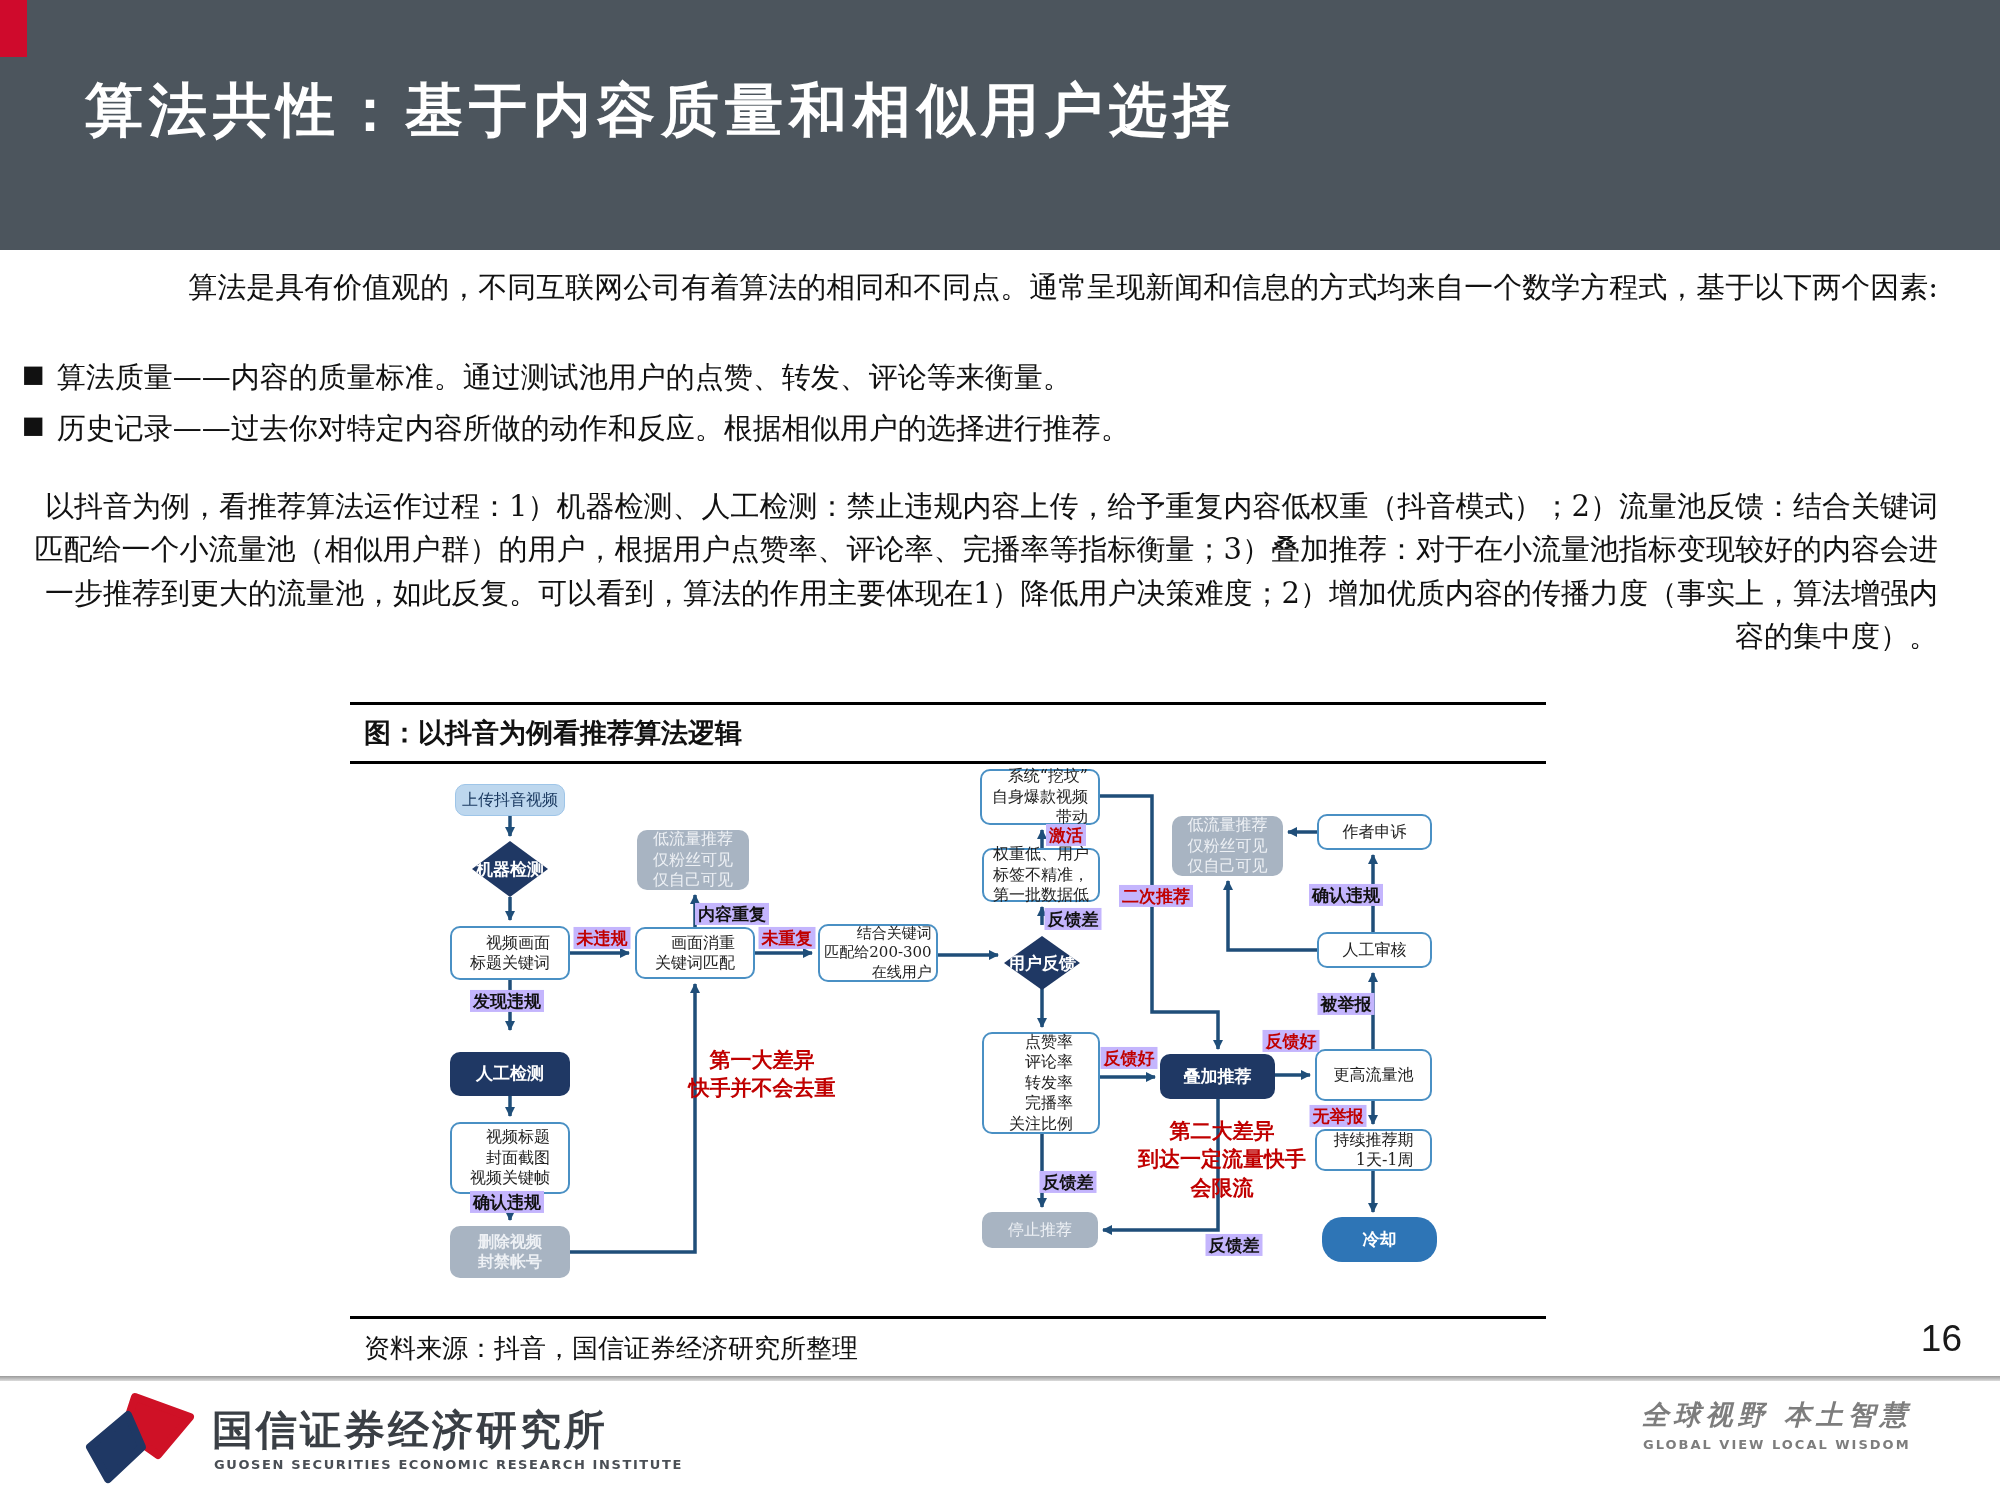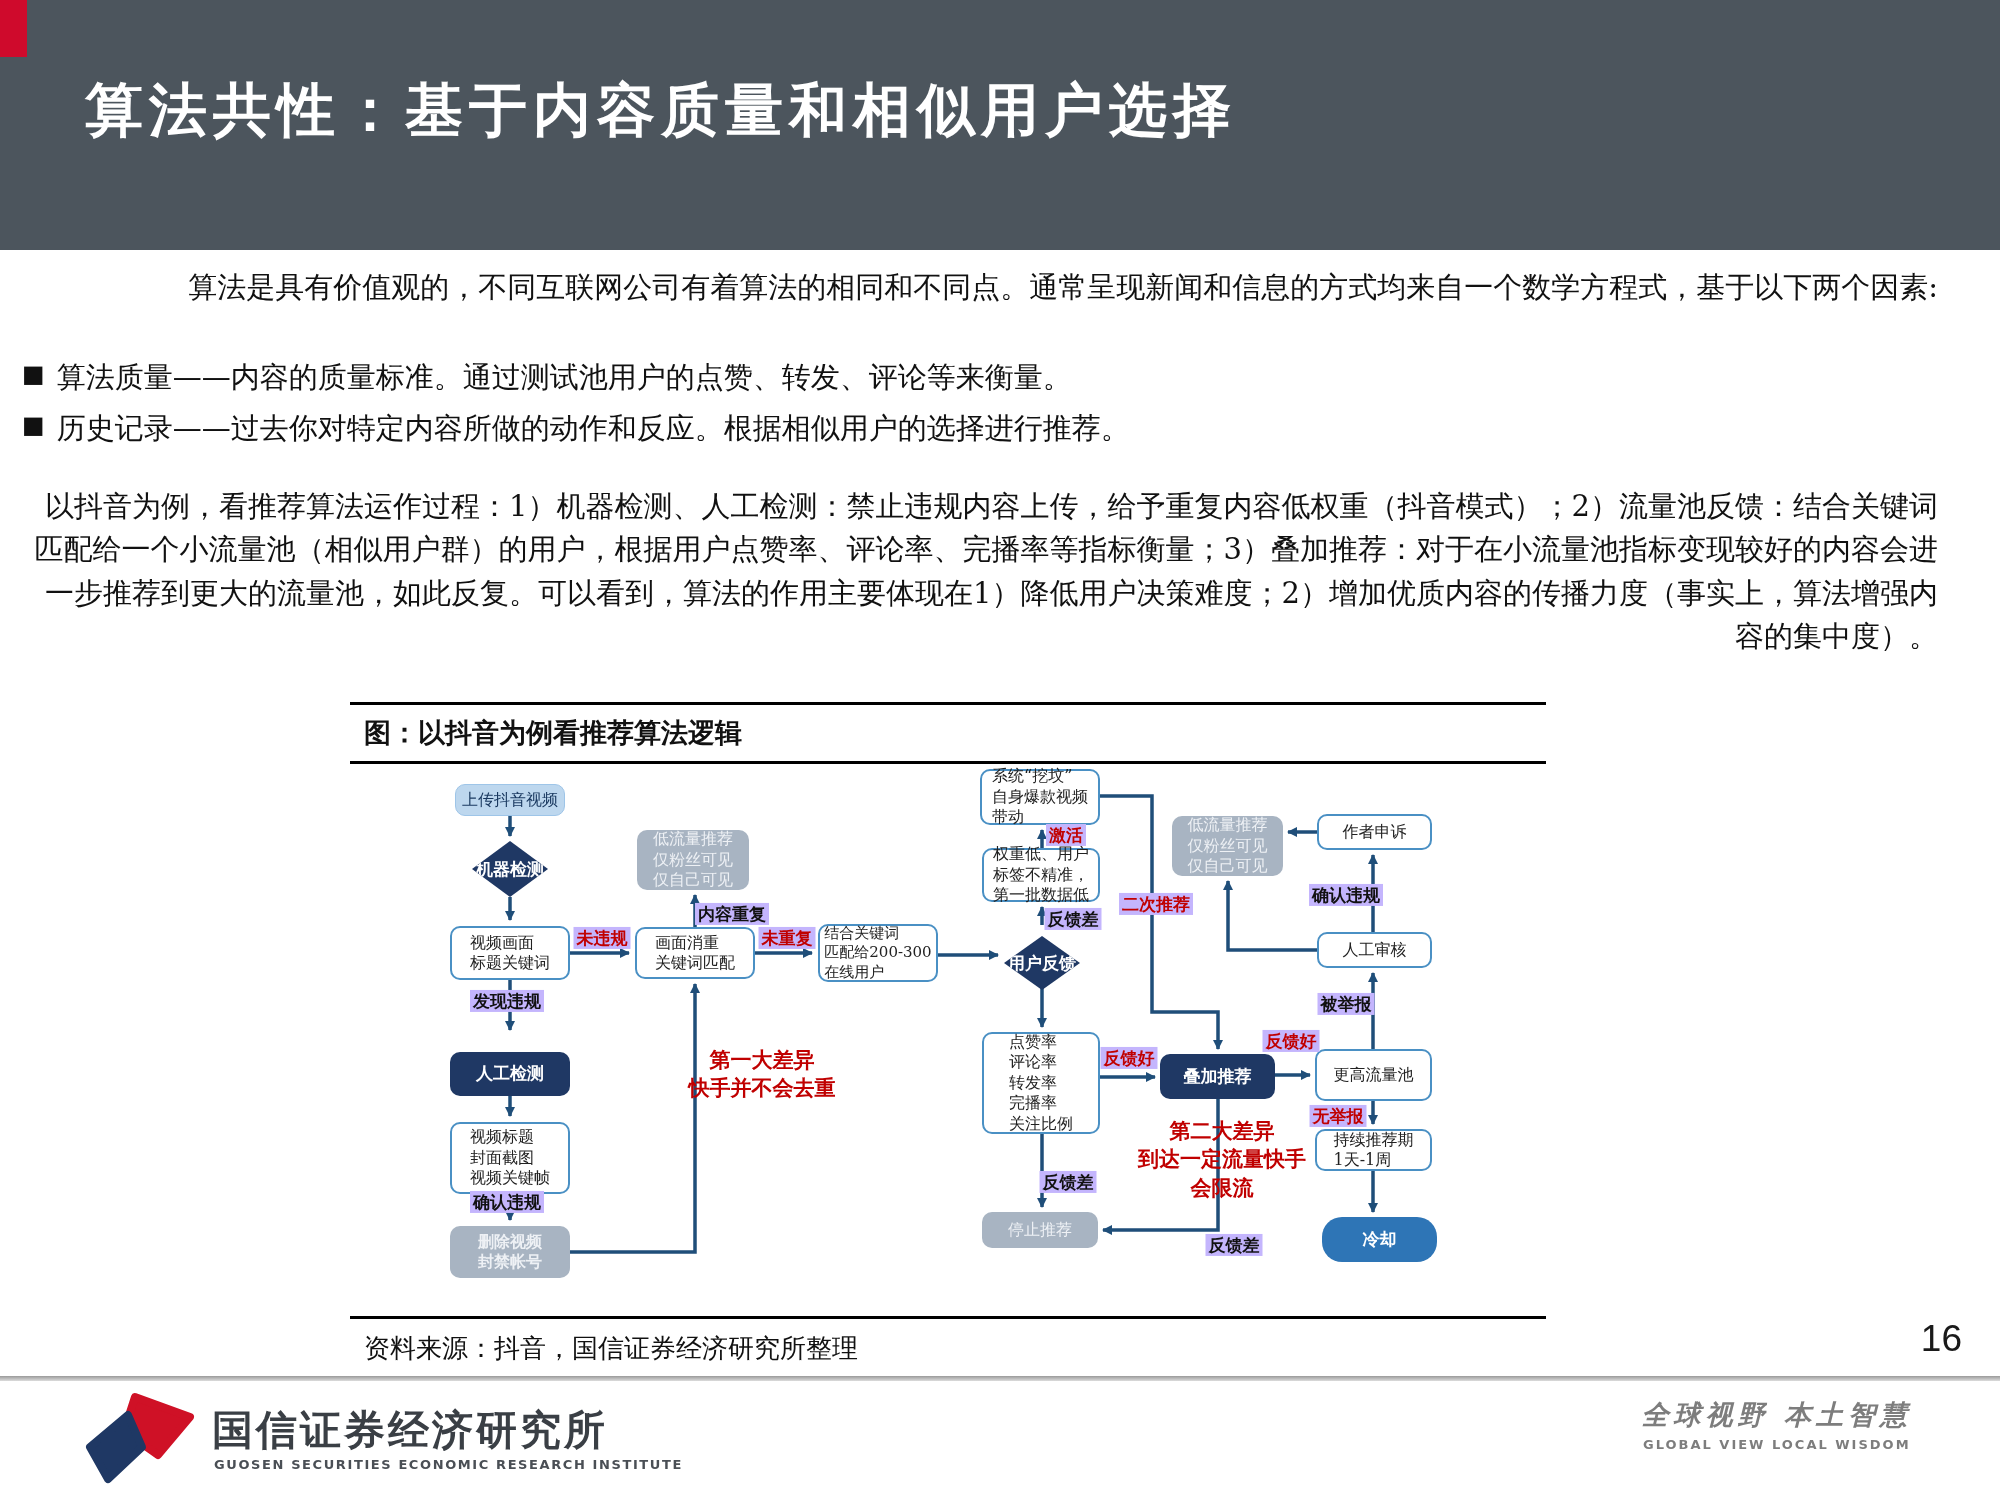--- a/index.html
+++ b/index.html
@@ -12,21 +12,21 @@
   .para1{margin:0 0 46px 0;}
   .bullets{margin:0 0 34px 0;}
   .bullet{display:flex;align-items:flex-start;margin-bottom:8px;}
   .bullet .sq{font-size:24px;margin:4px 12px 0 0;line-height:1.2;}
   .para2{margin:0;}
   .figure{position:absolute;left:350px;top:702px;width:1196px;}
   .fig-rule{height:3px;background:#000;}
   .fig-title{height:56px;line-height:56px;padding-left:14px;font-size:27px;font-weight:bold;}
   .chart{position:relative;height:552px;}
   .chart svg.wires{position:absolute;left:0;top:0;}
-  .node{position:absolute;display:flex;align-items:center;justify-content:center;text-align:left;
+  .node{position:absolute;display:flex;align-items:center;justify-content:center;text-align:right;
         white-space:pre-line;border-radius:10px;font-size:16px;line-height:1.28;padding:2px;box-sizing:border-box;}
   .n-lightblue{background:#bdd7ee;color:#17365d;border:1px solid #9ec5e8;}
   .n-white{background:#ffffff;border:2px solid #4a90c4;color:#222;}
   .n-navy{background:#1f3864;color:#fff;font-weight:bold;font-size:17px;}
   .n-gray{background:#a8b4c2;color:#eef1f5;}
   .n-blue{background:#2e75b6;color:#fff;font-weight:bold;font-size:17px;border-radius:20px;}
   .diamond{position:absolute;background:#1f3864;color:#fff;font-weight:bold;font-size:17px;
            display:flex;align-items:center;justify-content:center;text-align:center;
            clip-path:polygon(50% 0,100% 50%,50% 100%,0 50%);}
   .lbl{position:absolute;transform:translate(-50%,-50%);font-weight:bold;font-size:17px;
@@ -157,21 +157,21 @@
 1天-1周</div>
     <div class="node n-blue" style="left:972px;top:453px;width:115px;height:45px;">冷却</div>
 
     <div class="lbl lbl-red" style="left:252px;top:174px;">未违规</div>
     <div class="lbl lbl-black" style="left:382px;top:150px;">内容重复</div>
     <div class="lbl lbl-red" style="left:437px;top:174px;">未重复</div>
     <div class="lbl lbl-black" style="left:157px;top:237px;">发现违规</div>
     <div class="lbl lbl-black" style="left:157px;top:438px;">确认违规</div>
     <div class="lbl lbl-red" style="left:716px;top:71px;">激活</div>
     <div class="lbl lbl-black" style="left:723px;top:155px;">反馈差</div>
-    <div class="lbl lbl-red" style="left:806px;top:132px;margin-top:8px;">二次推荐</div>
+    <div class="lbl lbl-red" style="left:806px;top:132px;">二次推荐</div>
     <div class="lbl lbl-red" style="left:779px;top:294px;">反馈好</div>
     <div class="lbl lbl-red" style="left:941px;top:277px;">反馈好</div>
     <div class="lbl lbl-black" style="left:718px;top:418px;">反馈差</div>
     <div class="lbl lbl-black" style="left:884px;top:481px;">反馈差</div>
     <div class="lbl lbl-black" style="left:996px;top:131px;">确认违规</div>
     <div class="lbl lbl-black" style="left:996px;top:240px;">被举报</div>
     <div class="lbl lbl-red" style="left:988px;top:352px;">无举报</div>
     <div class="note" style="left:412px;top:310px;">第一大差异
 快手并不会去重</div>
     <div class="note" style="left:872px;top:396px;">第二大差异

